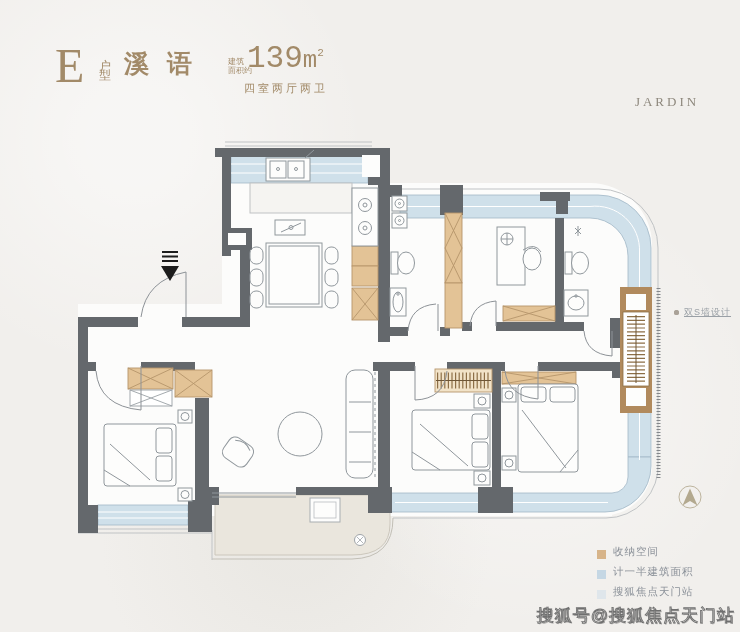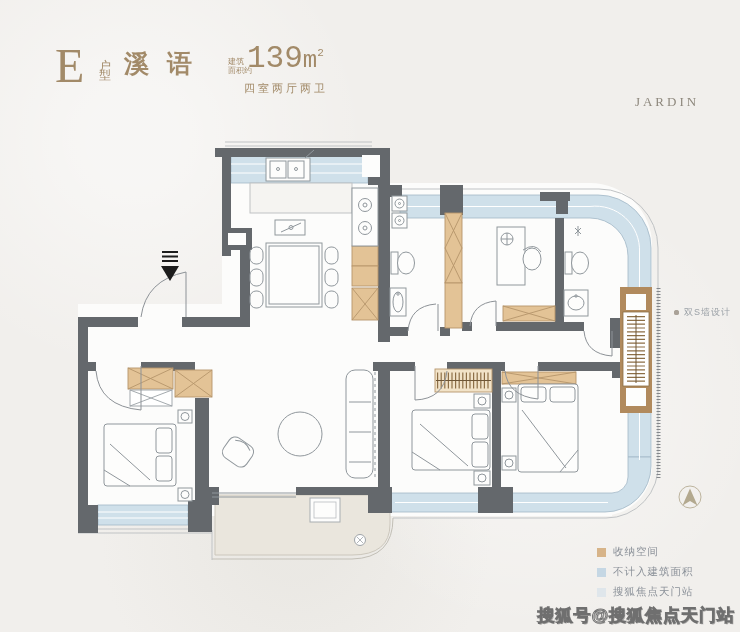--- a/index.html
+++ b/index.html
@@ -18,27 +18,27 @@
   .unit-label{left:99px;top:62px;width:10px;font-size:12px;line-height:9px;color:#a28a68;letter-spacing:0;}
   .plan-name{left:124px;top:47px;font-family:"Liberation Serif",serif;font-size:25px;font-weight:600;color:#a28a68;letter-spacing:18px;}
   .area-prefix{left:228px;top:57px;font-size:8px;line-height:9px;color:#a28a68;}
   .area-big{left:247px;top:41px;font-family:Liberation Mono, monospace;font-size:31px;color:#a28a68;font-weight:500;}
   .area-big .unit{font-size:24px;}
   .area-big sup{font-size:11px;}
   .layout-line{left:244px;top:81px;font-size:11px;color:#a28a68;letter-spacing:3px;}
   .logo{left:606px;top:48px;width:122px;text-align:center;font-family:"Liberation Serif",serif;
         font-size:13px;letter-spacing:3px;color:#8e887d;line-height:20px;margin-top:44px;}
   
-  .annotation{left:684px;top:306px;font-size:9px;color:#9aa0a6;letter-spacing:1px;}
+  .annotation{left:684px;top:306px;font-size:9px;color:#9aa0a6;letter-spacing:1px;text-decoration:underline;}
   .annotation-dot{left:674px;top:310px;width:5px;height:5px;border-radius:50%;background:#aaa298;}
   .legend{left:597px;top:545px;}
-  .legend-row{display:flex;align-items:center;margin-bottom:6px;}
+  .legend-row{display:flex;align-items:flex-end;margin-bottom:6px;}
   .legend-swatch{width:9px;height:9px;margin-right:7px;flex:0 0 auto;}
   .legend-label{font-size:10.5px;color:#8b9199;letter-spacing:1px;}
-  .watermark{right:5px;bottom:5px;font-size:17px;font-weight:700;color:#f8f7f4;
+  .watermark{right:5px;bottom:5px;font-size:17px;font-weight:400;color:#f8f7f4;
              -webkit-text-stroke:0.9px #6f6f6f;text-shadow:1px 1px 0 rgba(90,90,90,.45);letter-spacing:1px;}
   svg{position:absolute;left:0;top:0;}
 </style>
 </head>
 <body>
 <div class="page">
 
 <svg width="740" height="632" viewBox="0 0 740 632">
 
   <g>
@@ -336,21 +336,21 @@
 <div class="abs annotation-dot"></div>
 <div class="abs annotation">双S墙设计</div>
 
 <div class="abs legend">
   <div class="legend-row">
     <span class="legend-swatch" style="background: rgb(215, 180, 137);"></span>
     <span class="legend-label">收纳空间</span>
   </div>
   <div class="legend-row">
     <span class="legend-swatch" style="background: rgb(197, 215, 228);"></span>
-    <span class="legend-label">不计入建筑面积</span>
+    <span class="legend-label">计一半建筑面积</span>
   </div>
   <div class="legend-row">
     <span class="legend-swatch" style="background: rgb(223, 230, 235);"></span>
     <span class="legend-label">搜狐焦点天门站</span>
   </div>
 </div>
 
 <div class="abs watermark">搜狐号@搜狐焦点天门站</div>
 
 </div>

